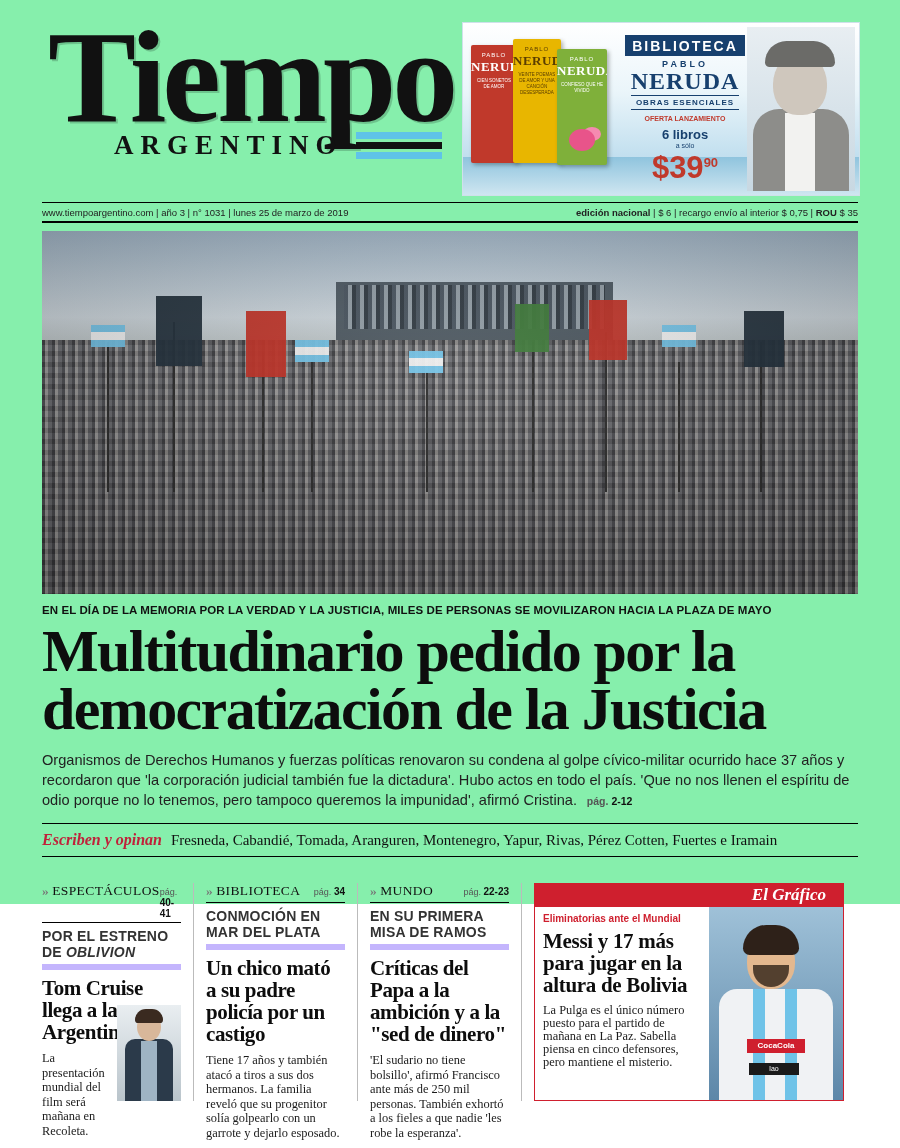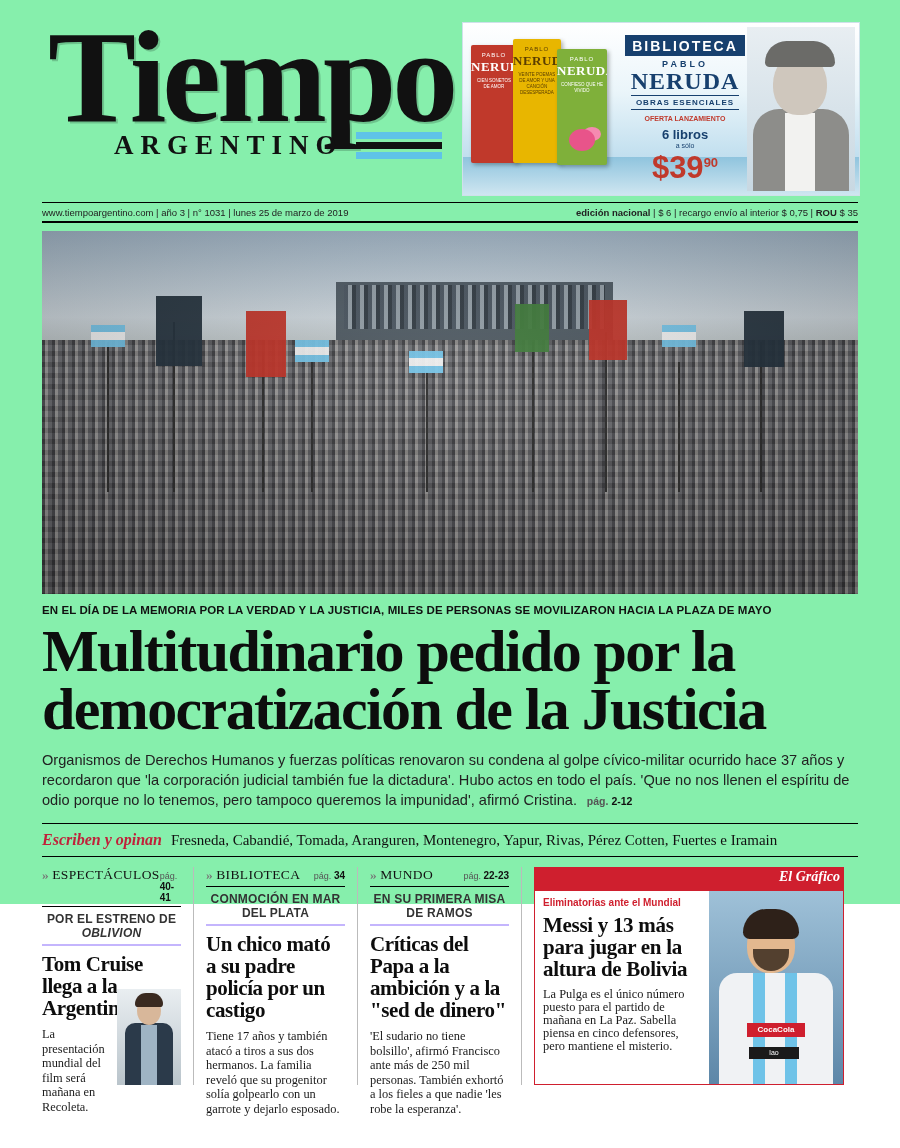--- a/index.html
+++ b/index.html
@@ -383,21 +383,21 @@
   }
   .opinion-names {
     font-family: "Liberation Serif", serif;
     font-size: 15px;
     color: #111;
   }
 
   
   .bottom {
     position: relative;
-    margin: 10px 42px 0 42px;
+    margin: 26px 42px 0 42px;
     display: flex;
     gap: 0;
     height: 218px;
   }
   .col {
     width: 152px;
     padding-right: 12px;
     border-right: 1px solid #bbb;
     margin-right: 12px;
     box-sizing: border-box;
@@ -418,28 +418,27 @@
   }
   .sec-name .chev { color: #777; font-weight: bold; margin-right: 3px; }
   .sec-pg {
     font-family: "Liberation Sans", sans-serif;
     font-size: 9px;
     color: #555;
   }
   .sec-pg b { font-size: 10px; color: #111; }
   .sec-eyebrow {
     font-family: "Liberation Sans", sans-serif;
-    font-size: 12px;
+    font-size: 14px;
     font-weight: bold;
     letter-spacing: 0.2px;
     color: #333;
-    border-bottom: 2px solid #c4b5fd;
+    border-bottom: 6px solid #c4b5fd;
     padding: 5px 0 4px 0;
     text-transform: uppercase;
-    text-align: center;
   }
   .sec-eyebrow i { font-style: italic; }
   .sec-title {
     font-family: "Liberation Serif", serif;
     font-weight: bold;
     font-size: 21px;
     line-height: 22px;
     letter-spacing: -0.4px;
     margin-top: 7px;
     color: #0d0d0d;
@@ -476,26 +475,26 @@
     position: relative;
     box-sizing: border-box;
   }
   .graf-top {
     background: #cf1f2e;
     height: 24px;
     position: relative;
   }
   .graf-logo {
     position: absolute;
-    right: 4px;
+    right: 18px;
     top: 2px;
     font-family: "Liberation Serif", serif;
     font-style: italic;
     font-weight: bold;
-    font-size: 14px;
+    font-size: 17px;
     color: #fff;
   }
   .graf-body {
     background: #ffffff;
     border-left: 1px solid #cf1f2e;
     border-right: 1px solid #cf1f2e;
     border-bottom: 1px solid #cf1f2e;
     height: 194px;
     position: relative;
     padding: 6px 8px;
@@ -708,19 +707,19 @@
           <div class="gp-body"></div>
           <div class="gp-stripe"></div>
           <div class="gp-stripe2"></div>
           <div class="gp-sponsor">CocaCola</div>
           <div class="gp-sponsor2">lao</div>
           <div class="gp-head"></div>
           <div class="gp-beard"></div>
           <div class="gp-hair"></div>
         </div>
         <div class="graf-elim">Eliminatorias ante el Mundial</div>
-        <div class="graf-title">Messi y 13 más para jugar en la altura de Bolivia</div>
+        <div class="graf-title">Messi y 17 más para jugar en la altura de Bolivia</div>
         <div class="graf-body-text">La Pulga es el único número puesto para el partido de mañana en La Paz. Sabella piensa en cinco defensores, pero mantiene el misterio.</div>
       </div>
     </div>
 
   </div>
 </div>
 
 </body></html>

